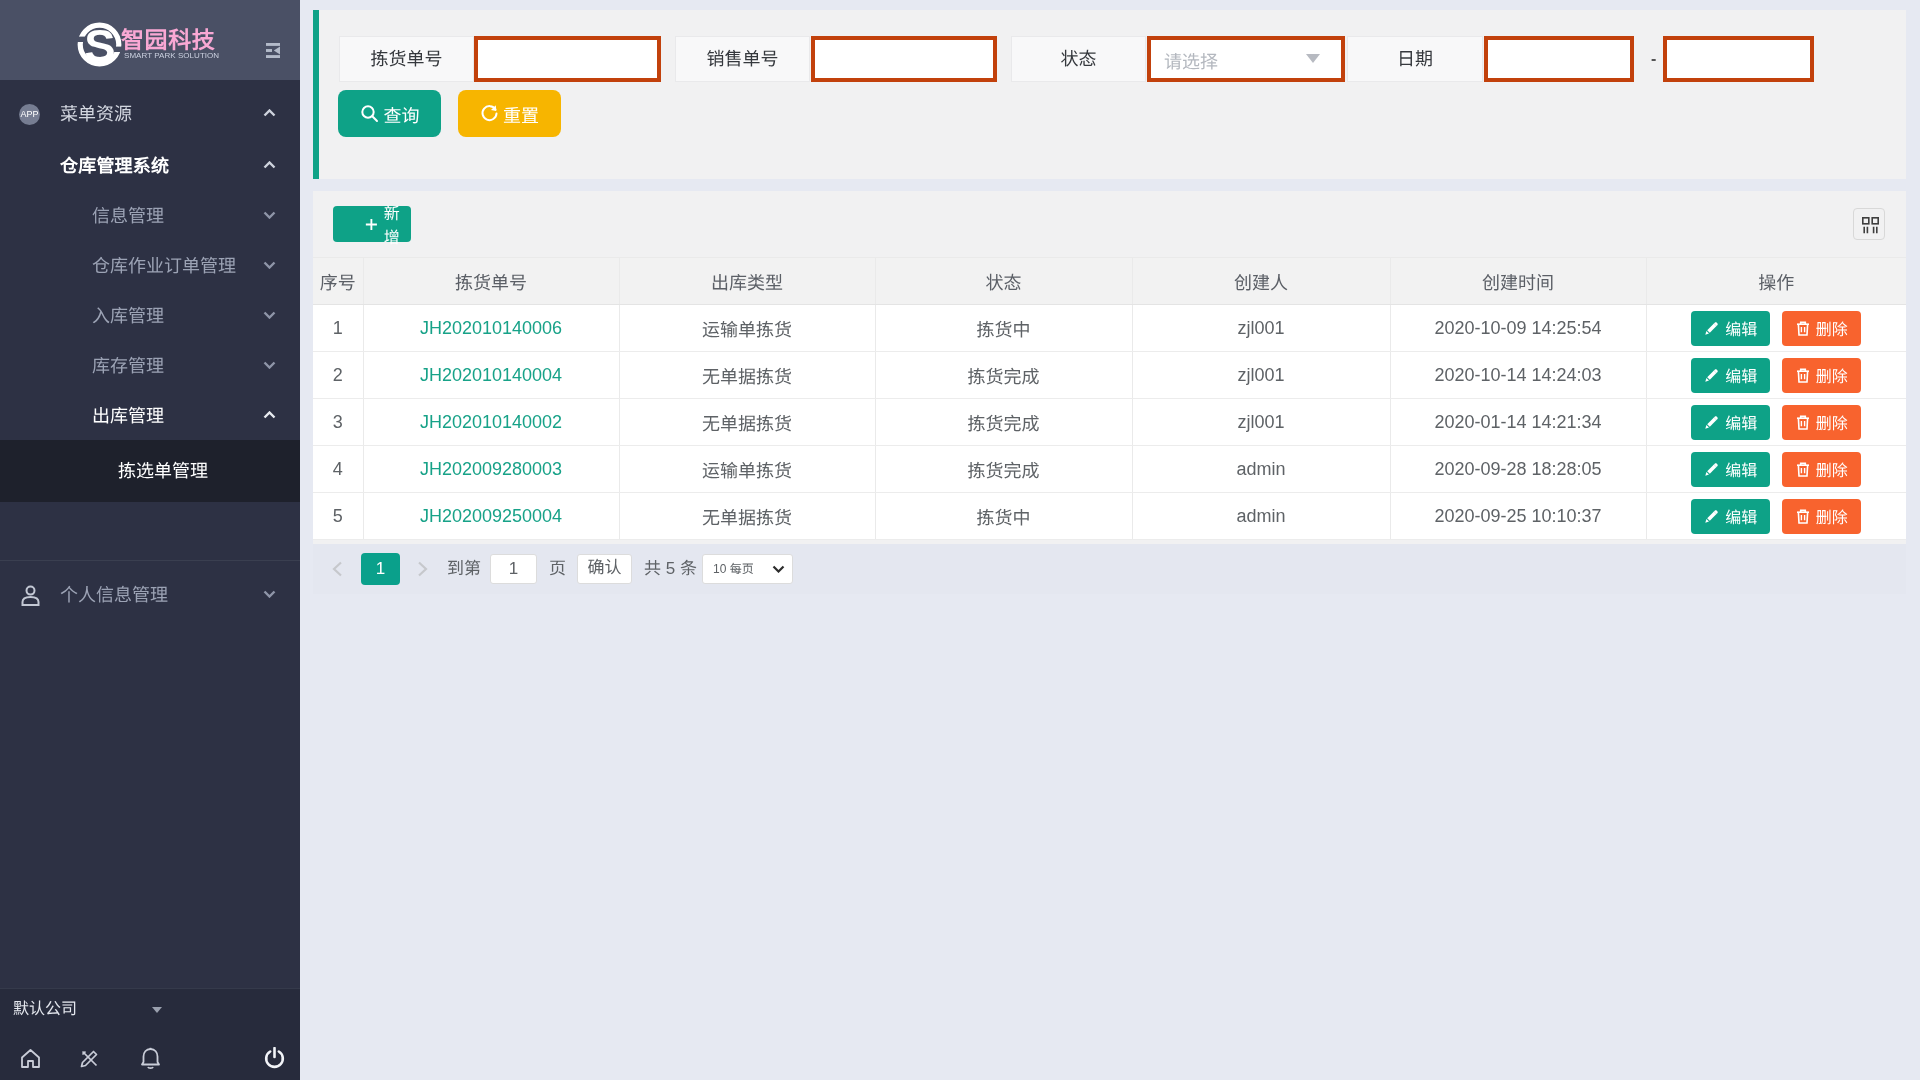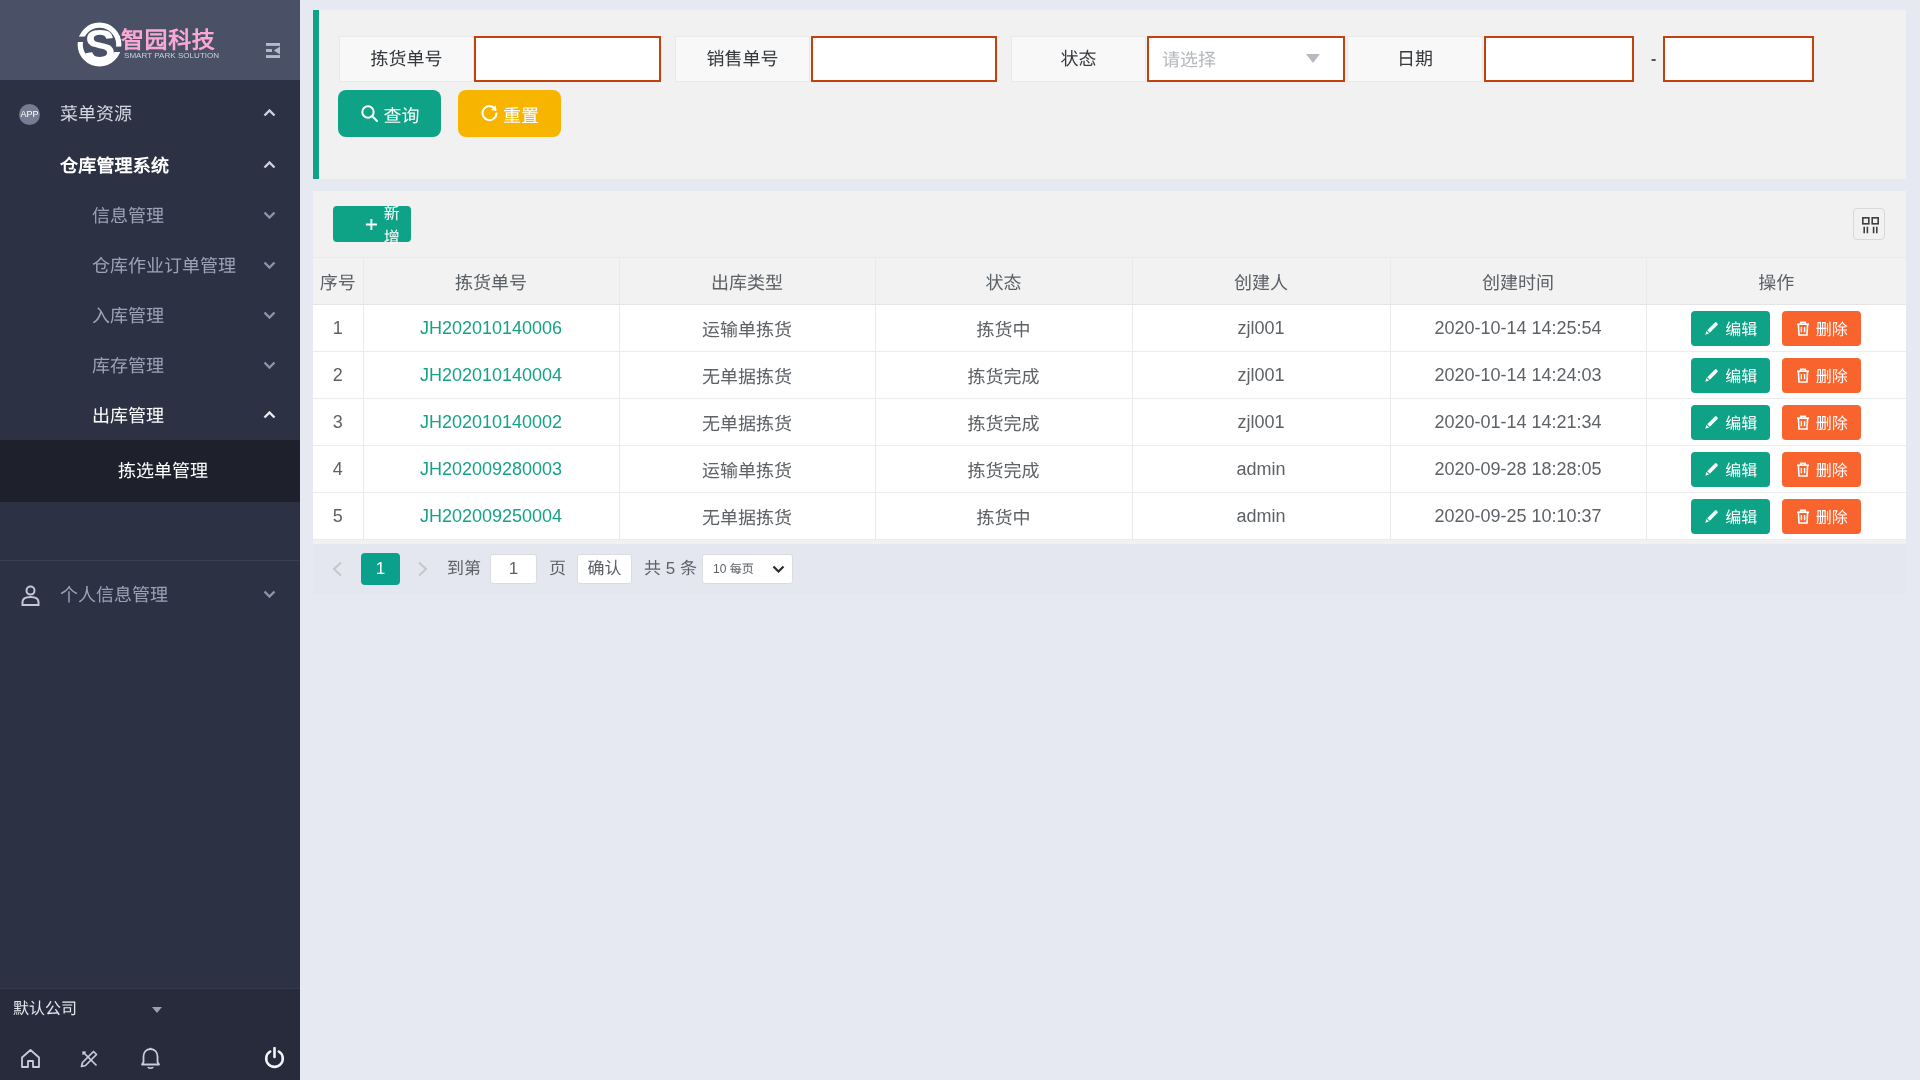--- a/index.html
+++ b/index.html
@@ -22,21 +22,21 @@
   #seltext { position:absolute; left:118px; top:440px; height:62px; line-height:62px; font-size:18px; color:#ffffff; }
   #sepline { position:absolute; left:0; top:560px; width:300px; height:1px; background:#3a3f50; }
   #companyrow { position:absolute; left:0; top:988px; width:300px; height:40px; background:#272b3c; border-top:1px solid #353a4b; }
   #companyrow .txt { position:absolute; left:13px; top:0; height:40px; line-height:40px; font-size:16px; color:#e4e7ee; }
   #iconbar { position:absolute; left:0; top:1028px; width:300px; height:52px; background:#272b3c; }
   .appbadge { position:absolute; left:19px; top:104px; width:21px; height:21px; border-radius:50%; background:#767d92; color:#fff; font-size:9px; text-align:center; line-height:21px; }
 
   
   #fcard { position:absolute; left:313px; top:10px; width:1593px; height:169px; background:#f1f1f2; border-left:6px solid #0ea287; }
   .flabel { position:absolute; top:26px; height:46px; line-height:44px; text-align:center; background:#f8f8f9; border:1px solid #e9e9eb; font-size:18px; color:#35383d; }
-  .finput { position:absolute; top:26px; height:46px; background:#ffffff; border:2px solid #c2410c; }
+  .finput { position:absolute; top:26px; height:46px; background:#ffffff; border:4px solid #c2410c; }
   .btn { position:absolute; top:80px; height:47px; border-radius:8px; color:#fff; font-size:18px; display:flex; align-items:center; justify-content:center; gap:8px; }
   #btnq { left:19px; width:103px; background:#0ea287; gap:5px; }
   #btnr { left:139px; width:103px; background:#f7b500; gap:4px; }
 
   
   #tcard { position:absolute; left:313px; top:191px; width:1593px; height:403px; background:#f1f1f2; border-bottom:1px solid #eae8e2; }
   #btnadd { position:absolute; left:20px; top:15px; width:78px; height:36px; background:#0ea287; border-radius:4px; color:#fff; font-size:16px; display:flex; align-items:center; justify-content:center; gap:6px;padding-left:32px; }
   #colbox { position:absolute; left:1540px; top:17px; width:32px; height:32px; border:1px solid #d8d8d8; border-radius:4px; }
   table { position:absolute; left:0; top:66px; width:1593px; border-collapse:collapse; table-layout:fixed; font-size:18px; color:#5e6266; }
   th { height:47px; background:#f2f2f2; font-weight:normal; color:#5b5f66; border-bottom:1px solid #e4e4e4; border-top:1px solid #eaeaea; }
@@ -195,21 +195,21 @@
           <th>创建人</th>
           <th>创建时间</th>
           <th>操作</th>
         </tr>
     <tr>
           <td>1</td>
           <td><a class="lnk">JH202010140006</a></td>
           <td>运输单拣货</td>
           <td>拣货中</td>
           <td>zjl001</td>
-          <td>2020-10-14 14:25:54</td>
+          <td>2020-10-09 14:25:54</td>
           <td>
             <div class="act">
               <div class="bedit"><svg width="15" height="15" viewBox="0 0 15 15">
                   <path d="M3.2 9.2 L9.9 2.5 L12.5 5.1 L5.8 11.8 Z" fill="#fff"></path>
                   <path d="M2.4 10 L5 12.6 L1.3 13.7 Z" fill="#fff"></path>
                   <path d="M10.7 1.7 C11.3 1.1,12.2 1.1,12.8 1.7 L13.3 2.2 C13.9 2.8,13.9 3.7,13.3 4.3 L12.5 5.1 L9.9 2.5 Z" fill="#fff"></path>
                 </svg>编辑</div>
               <div class="bdel"><svg width="14" height="15" viewBox="0 0 14 15">
                   <path d="M1 3.2 L13 3.2" stroke="#fff" stroke-width="1.6"></path>
                   <path d="M4.7 3 L4.7 1.4 L9.3 1.4 L9.3 3" fill="none" stroke="#fff" stroke-width="1.6"></path>
@@ -317,21 +317,21 @@
     <svg style="position:absolute;left:19px;top:17px;" width="11" height="16" viewBox="0 0 11 16">
         <polyline points="9,1.5 2,8 9,14.5" fill="none" stroke="#c6c8cc" stroke-width="2.2"></polyline>
       </svg>
     <svg style="position:absolute;left:104px;top:17px;" width="11" height="16" viewBox="0 0 11 16">
         <polyline points="2,1.5 9,8 2,14.5" fill="none" stroke="#c6c8cc" stroke-width="2.2"></polyline>
       </svg>
     <div id="pg1">1</div>
     <div class="pgitem" style="left:134px;">到第</div>
     <div class="pginput" style="left:177px; width:47px;">1</div>
     <div class="pgitem" style="left:236px;">页</div>
-    <div class="pginput" style="left:264px; width:55px;">确认</div>
+    <div class="pginput" style="left:264px; width:55px;font-family:Liberation Mono, monospace;">确认</div>
     <div class="pgitem" style="left:331px;">共 5 条</div>
     <div class="pginput" style="left:389px; width:91px; text-align:left; padding-left:10px; font-size:12px;">10 每页
       <svg style="position:absolute;right:7px;top:10px;" width="13" height="8" viewBox="0 0 13 8">
           <polyline points="1.5,1.5 6.5,6.5 11.5,1.5" fill="none" stroke="#2d2d2d" stroke-width="2.2"></polyline>
         </svg>
     </div>
   </div>
 </div>
 
 </body></html>

